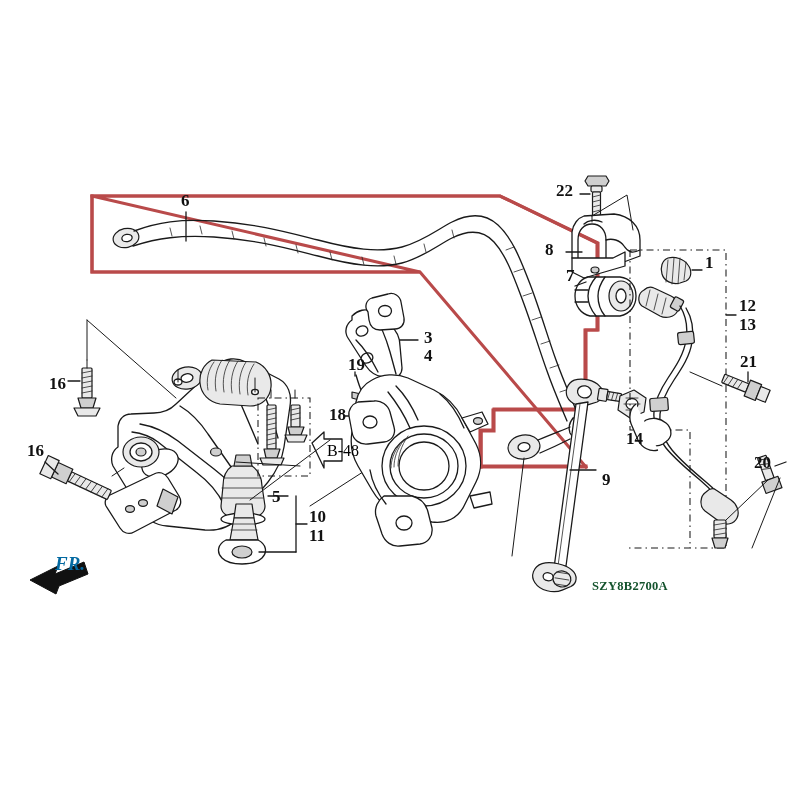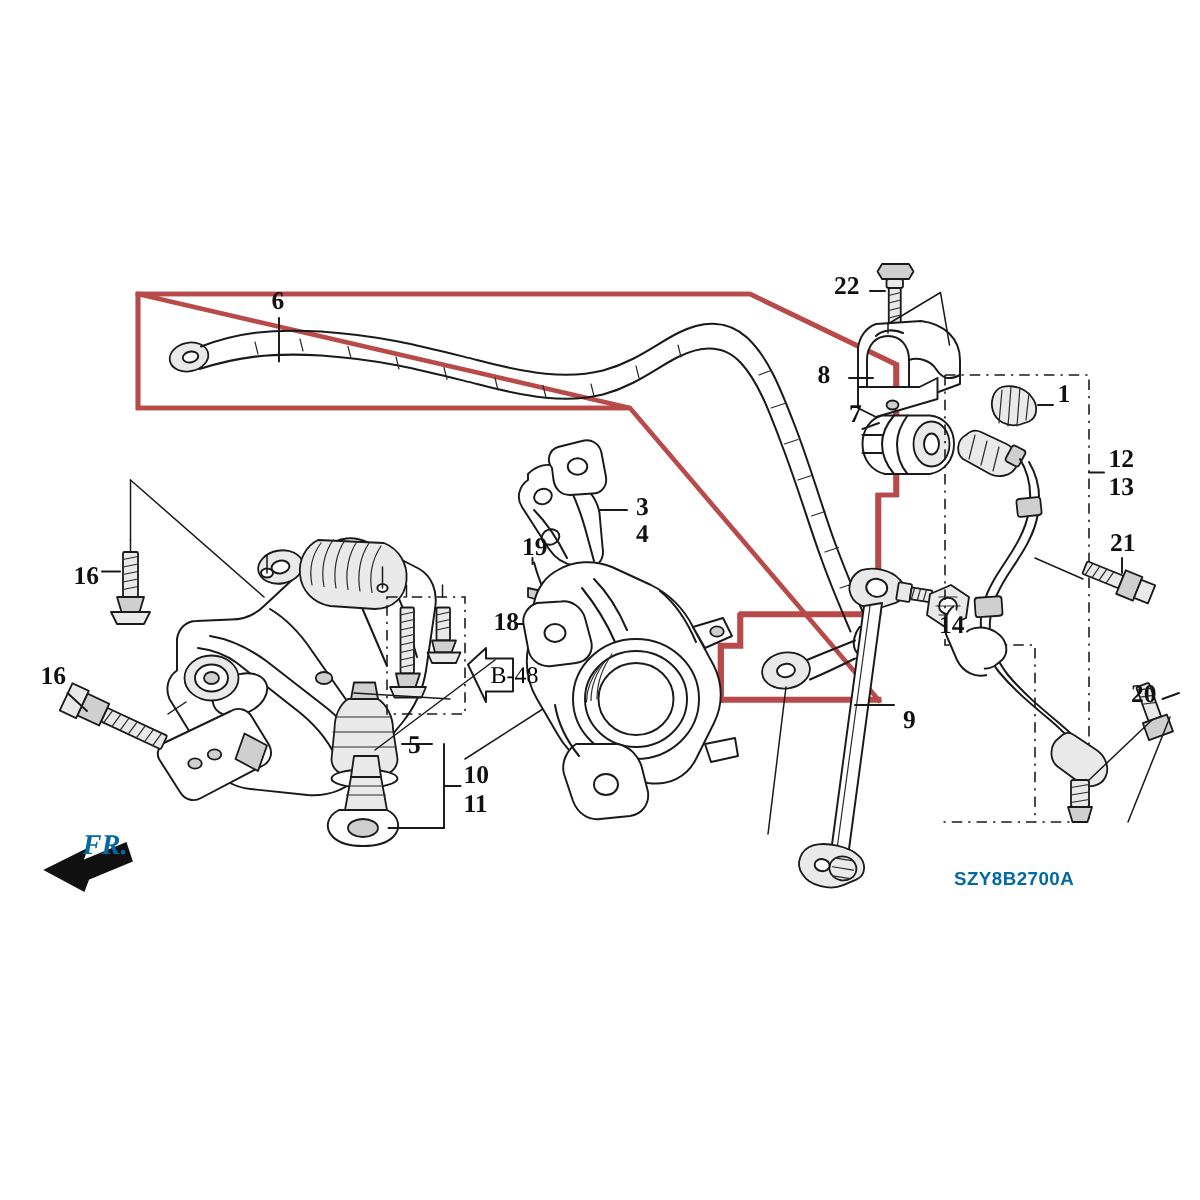--- a/index.html
+++ b/index.html
@@ -31,27 +31,26 @@
     font-weight: 700;
     font-size: 17px;
     color: #111111;
     line-height: 1;
     white-space: nowrap;
     -webkit-user-select: none;
     user-select: none;
   }
   .ref-code {
     position: absolute;
-    font-family: Liberation Sans, sans-serif;
+    font-family: Liberation Serif, serif;
     font-weight: 600;
     font-size: 12.5px;
     letter-spacing: 0.3px;
-    color: #0369a1;
+    color: #14532d;
     white-space: nowrap;
-    margin-left: 44px;
   }
   .fr-label {
     position: absolute;
     font-family: "Liberation Serif", serif;
     font-weight: 700;
     font-size: 19px;
     font-style: italic;
     color: #0369a1;
     white-space: nowrap;
   }
@@ -438,21 +437,21 @@
   <div class="callout" style="left:424px; top:347px;">4</div>
   <div class="callout" style="left:272px; top:488px;">5</div>
   <div class="callout" style="left:181px; top:192px;">6</div>
   <div class="callout" style="left:566px; top:267px;">7</div>
   <div class="callout" style="left:545px; top:241px;">8</div>
   <div class="callout" style="left:602px; top:471px;">9</div>
   <div class="callout" style="left:309px; top:508px;">10</div>
   <div class="callout" style="left:309px; top:527px;">11</div>
   <div class="callout" style="left:739px; top:297px;">12</div>
   <div class="callout" style="left:739px; top:316px;">13</div>
-  <div class="callout" style="left:626px; top:408px;">14</div>
+  <div class="callout" style="left:626px; top:430px;">14</div>
   <div class="callout" style="left:27px; top:442px;">16</div>
   <div class="callout" style="left:49px; top:375px;">16</div>
   <div class="callout" style="left:329px; top:406px;text-align:right;">18</div>
   <div class="callout" style="left:348px; top:356px;">19</div>
   <div class="callout" style="left:754px; top:454px;">20</div>
   <div class="callout" style="left:740px; top:353px;">21</div>
   <div class="callout" style="left:556px; top:182px;">22</div>
 
   <div class="bsect" style="left:327px; top:442px;">B-48</div>
 

